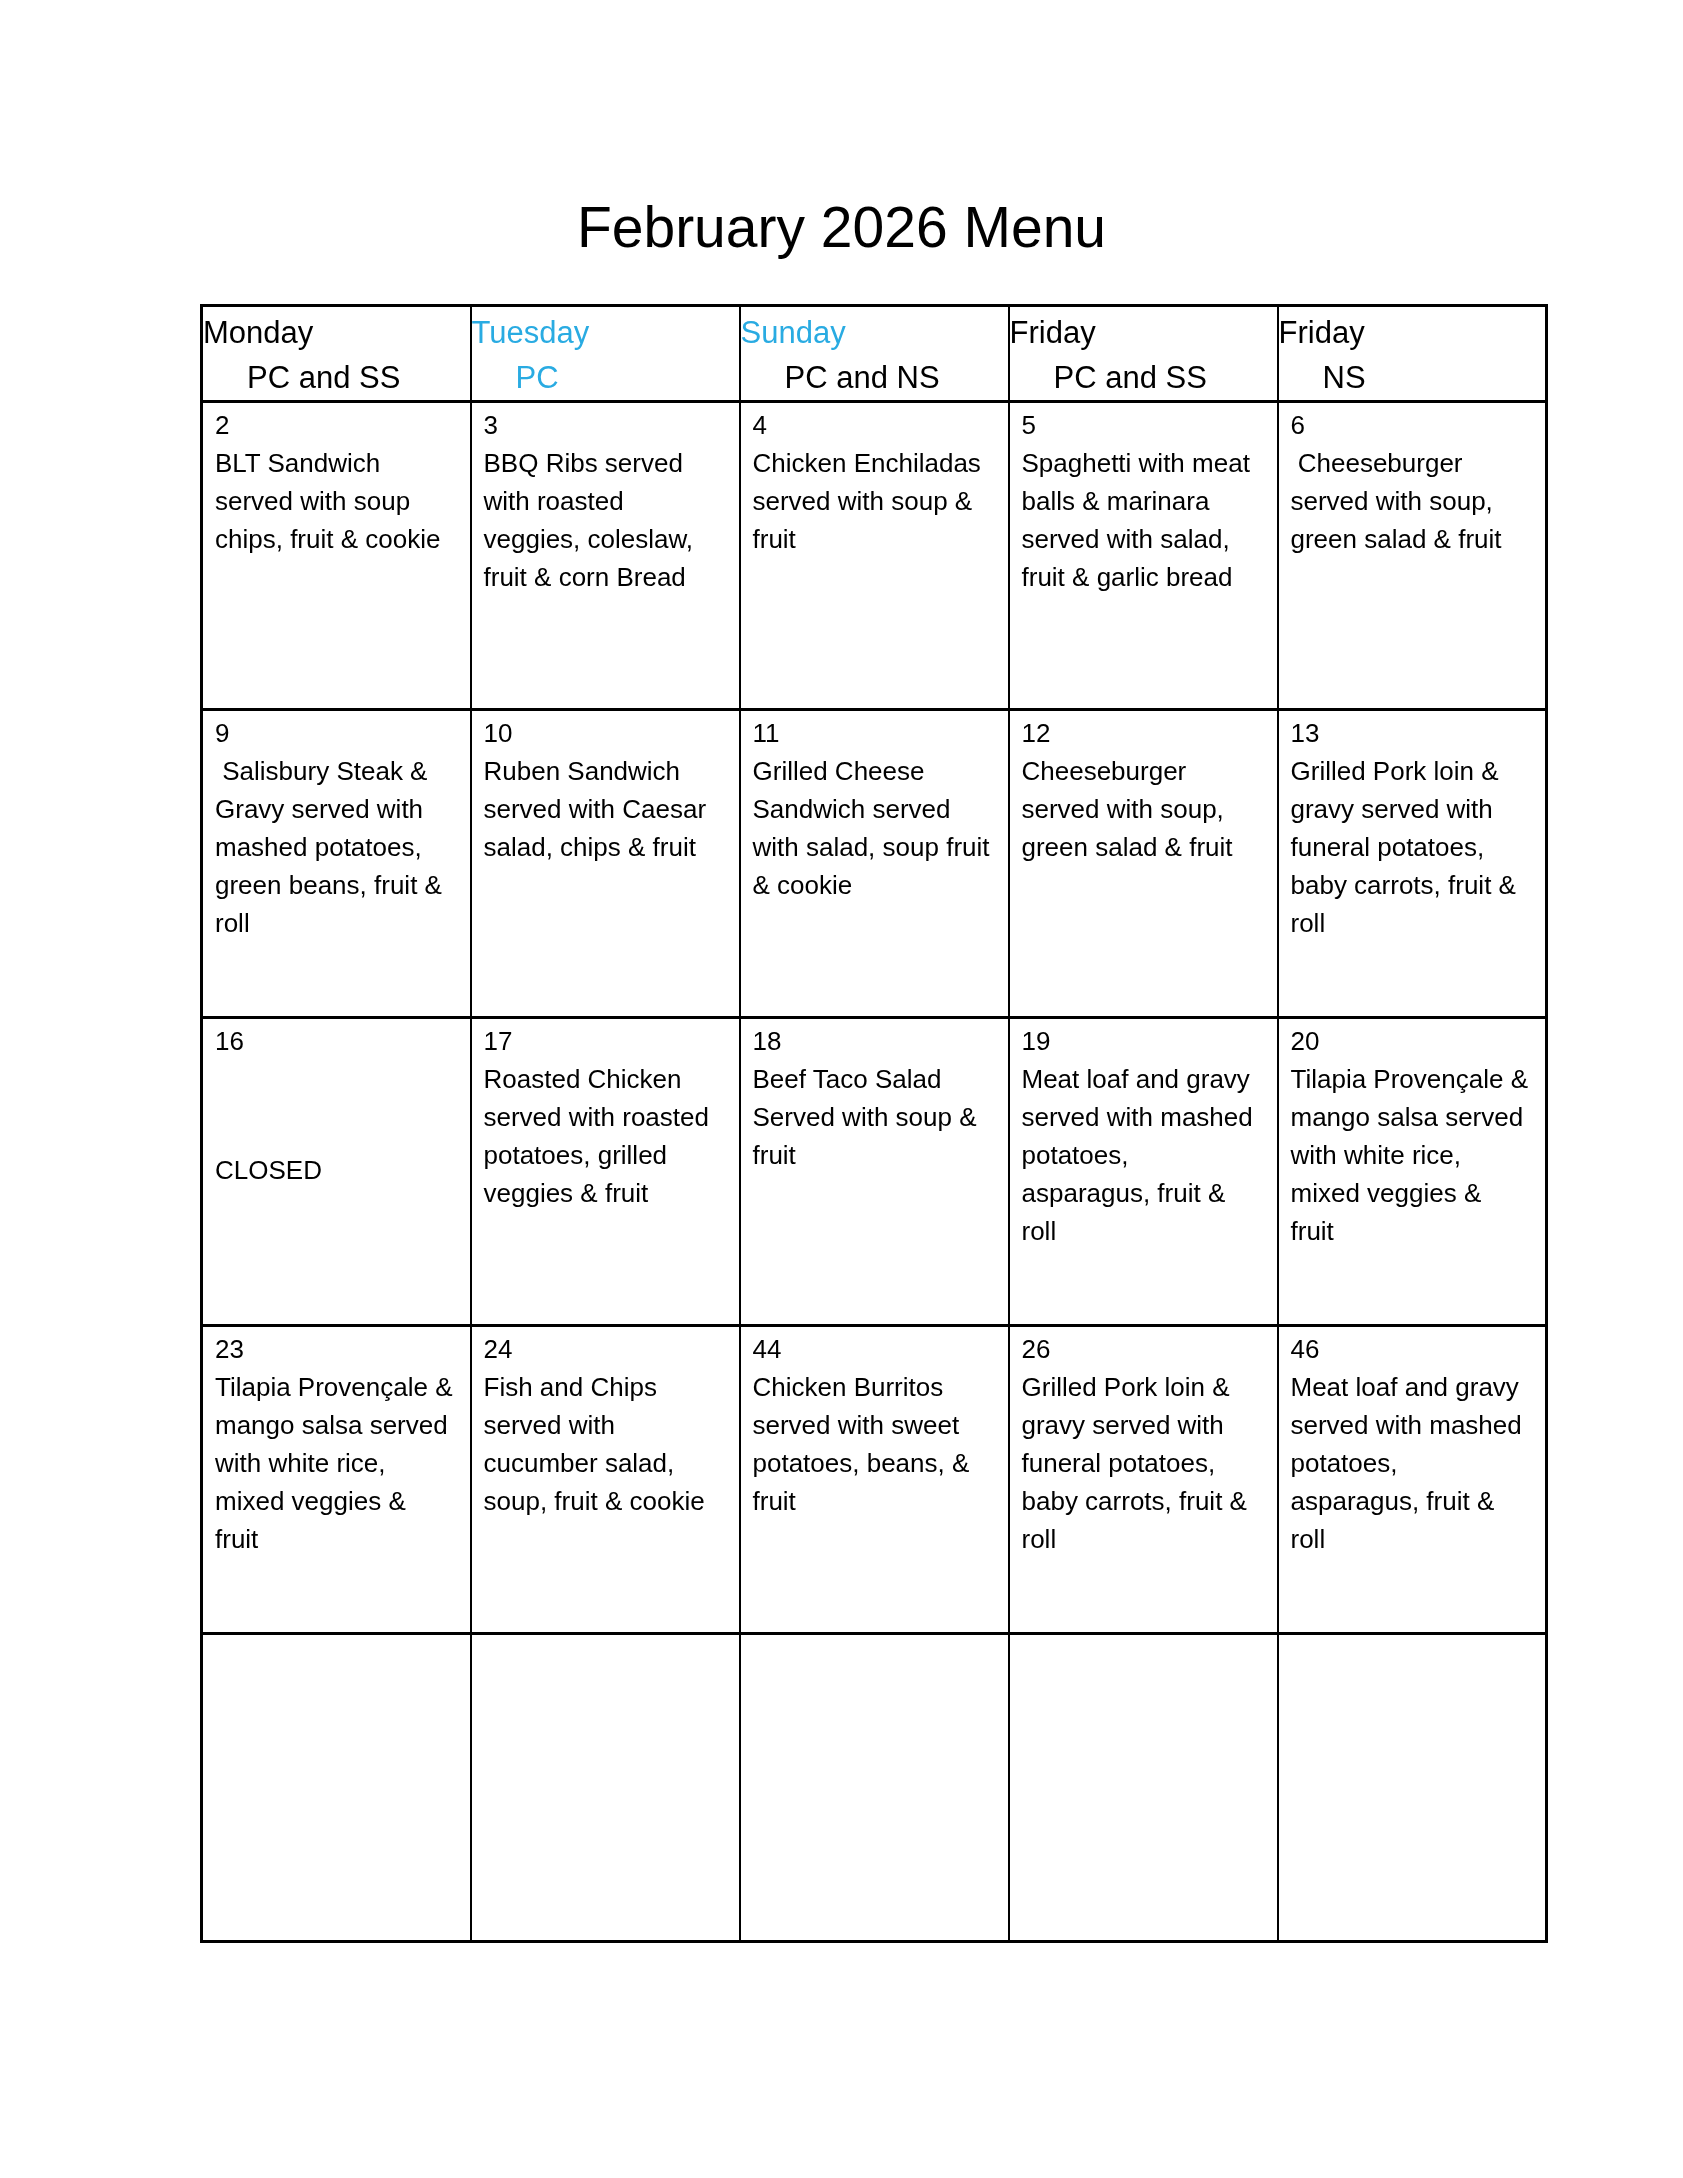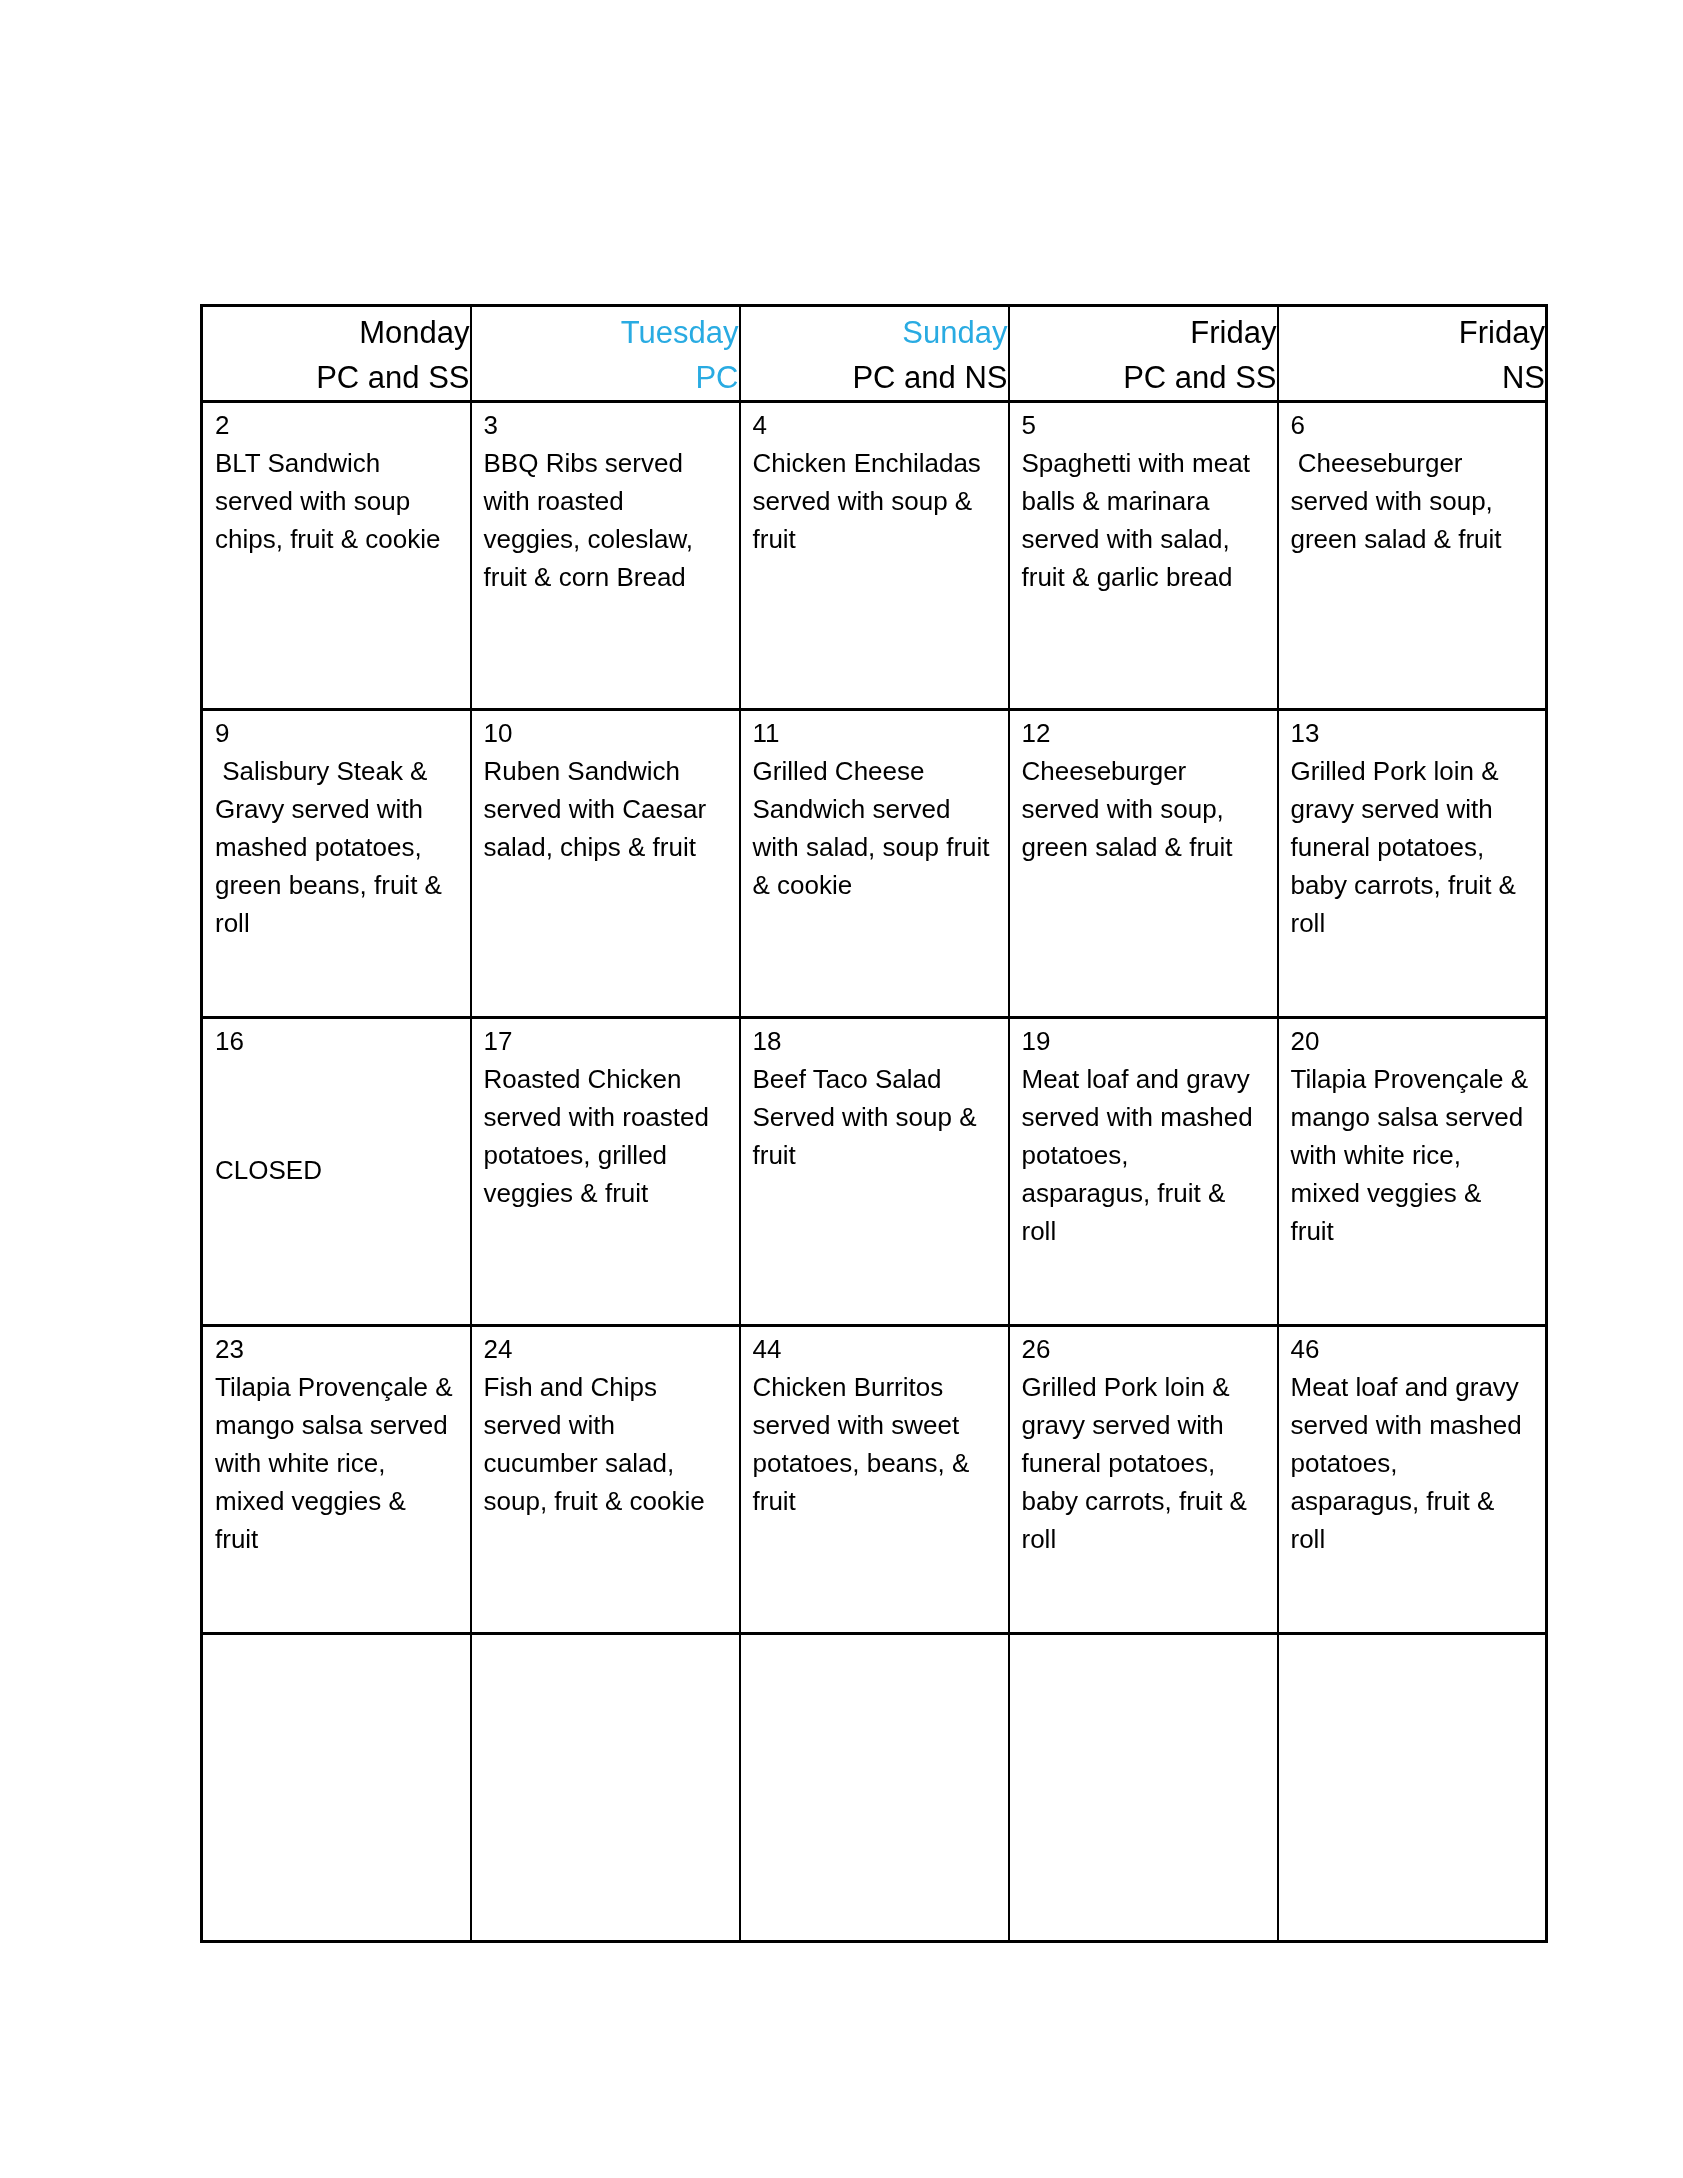--- a/index.html
+++ b/index.html
@@ -40,21 +40,21 @@
     border-right: 2px solid #000;
     border-top: 3px solid #000;
     border-bottom: 3px solid #000;
     vertical-align: top;
     padding: 0;
   }
 
   th.header-cell {
     height: 95px;
     font-weight: 400;
-    text-align: right;
+    text-align: left;
     padding-top: 3px;
   }
   .day-name { font-size: 31px; line-height: 45px; }
   .day-sub  { font-size: 31px; line-height: 45px; margin-left: 44px; }
   .accent { color: var(--accent); }
 
   td.day-cell, td.empty-cell { height: 308px; }
   td.day-cell { padding: 3px 14px 0 12px; }
 
   .day-number {
@@ -70,20 +70,21 @@
     text-align: left;
     margin-top: 91px;
     white-space: normal;
   }
 </style>
 </head>
 <body>
 
 <div class="page">
 
+  <h1 class="page-title">February 2026 Menu</h1>
 
   <table class="menu-calendar">
     <colgroup>
         <col>
         <col>
         <col>
         <col>
         <col>
       </colgroup>
     <thead>

